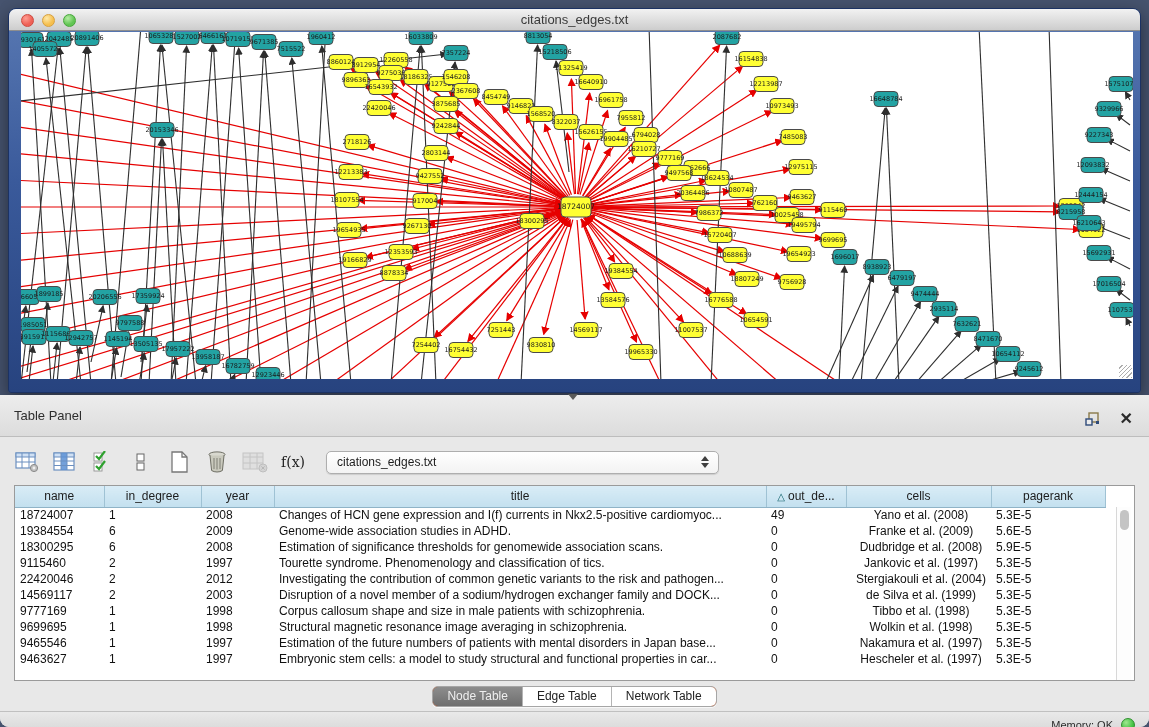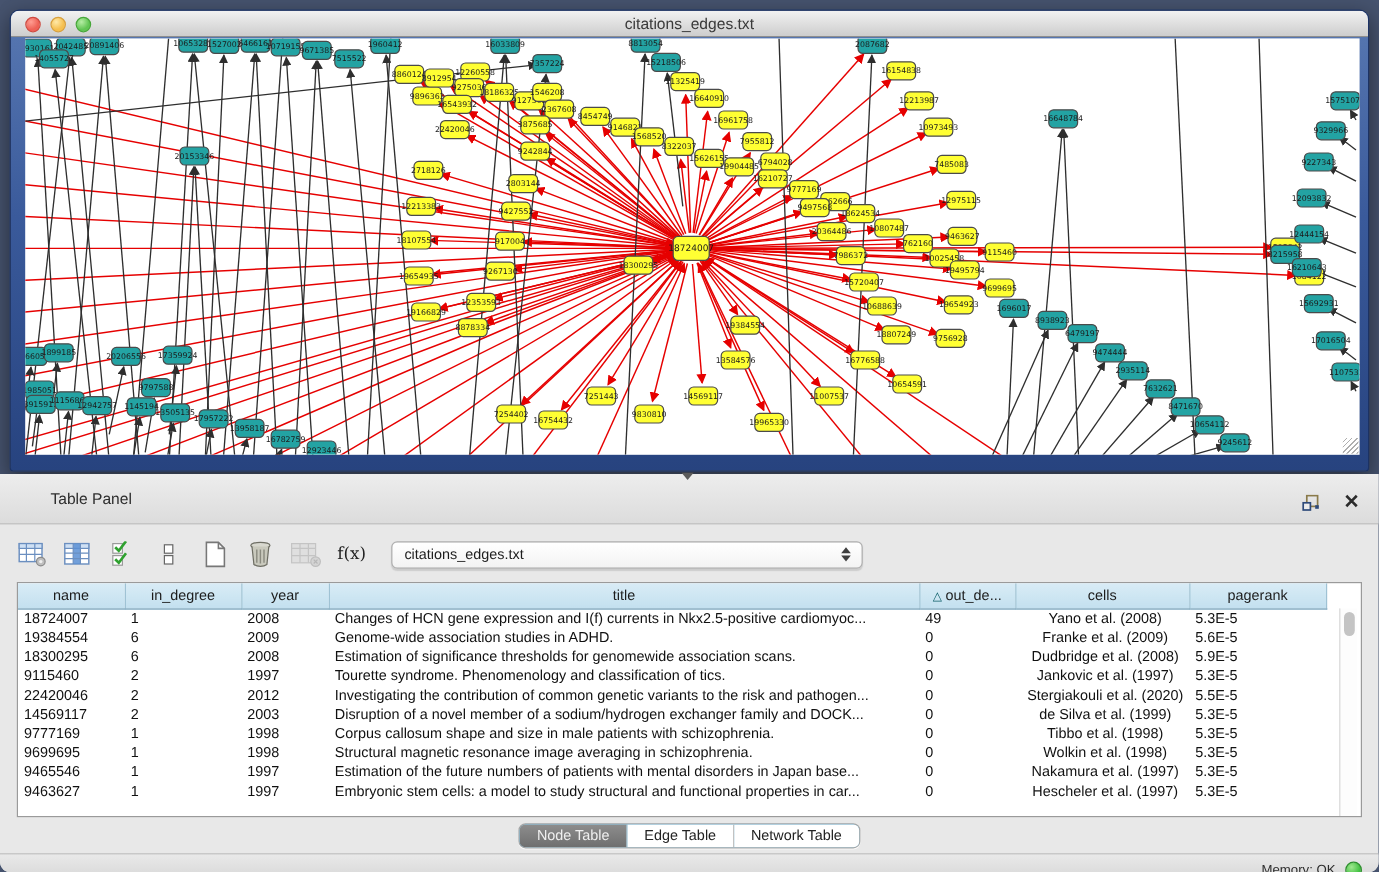--- a/index.html
+++ b/index.html
@@ -24,21 +24,21 @@
     background:#fff; overflow:hidden; }
   .grip { position:absolute; right:1px; bottom:1px; width:13px; height:13px;
     background:repeating-linear-gradient(135deg,#fff 0 2px,#9a9a9a 2px 3px); opacity:.8; }
 
   
   .table-panel { position:absolute; left:0; top:395px; width:1149px; height:332px; background:#e8e8e8; }
   .splitter-arrow { position:absolute; left:568px; top:-1px; width:0; height:0;
     border-left:5px solid transparent; border-right:5px solid transparent; border-top:6px solid #5a5a5a; }
   .panel-header { position:relative; height:42px;
     background:linear-gradient(#ededed,#dcdcdc); border-bottom:1px solid #bdbdbd; }
-  .panel-title { position:absolute; left:14px; top:13px; font-size:13px; color:#2e2e2e;margin-left:28px; }
+  .panel-title { position:absolute; left:14px; top:13px; font-size:13px; color:#2e2e2e; }
   .panel-header-icons { position:absolute; right:16px; top:11px; display:flex; gap:14px; align-items:center; }
   .close-x { font-size:16px; font-weight:bold; color:#2b2b2b; line-height:16px; cursor:default; }
 
   .panel-body { padding:8px 14px 0 14px; }
   .toolbar { height:34px; display:flex; align-items:center; gap:12px; }
   .tb-icon { width:26px; height:26px; display:flex; align-items:center; justify-content:center; }
   .fx { font-family:"DejaVu Serif", serif; font-size:14px; color:#222; }
   .combo { margin-left:8px; width:393px; height:23px; border:1px solid #aeaeae; border-radius:5px;
     background:linear-gradient(#ffffff,#f3f3f3); box-shadow:0 1px 1px rgba(0,0,0,.12);
     display:flex; align-items:center; position:relative; }
@@ -57,21 +57,21 @@
   table.data td { height:16px; padding:0 0 0 5px; color:#111; overflow:hidden;
     white-space:nowrap; text-overflow:clip; }
   td.center { text-align:center; padding:0; }
   .sort-glyph { color:#10606a; font-size:10px; margin-right:3px; }
   .vscroll { position:absolute; top:21px; right:3px; width:15px; bottom:0;
     background:#fdfdfd; border-left:1px solid #d8d8d8; }
   .vthumb { position:absolute; top:3px; left:3px; width:9px; height:20px; border-radius:5px; background:#c4c4c4; }
 
   .tabs-row { height:30px; display:flex; justify-content:center; align-items:center; }
   .seg { display:flex; border:1px solid #a6a6a6; border-radius:6px; overflow:hidden; height:21px;
-    background:#7dd3fc; box-shadow:0 1px 0 rgba(255,255,255,.7); }
+    background:#c2410c; box-shadow:0 1px 0 rgba(255,255,255,.7); }
   .seg-btn { padding:0 14px; font-size:12px; color:#222; display:flex; align-items:center;
     border-right:1px solid #b4b4b4; background:#fff; }
   .seg-btn:last-child { border-right:none; }
   .seg-btn.selected { background:linear-gradient(#8d8d8d,#6f6f6f); color:#efefef; }
 
   .statusbar { position:relative; height:27px; background:linear-gradient(#e9e9e9,#d3d3d3);
     border-top:1px solid #c0c0c0; }
   .mem { position:absolute; right:36px; top:7px; font-size:11px; color:#2c2c2c; }
   .mem-dot { position:absolute; right:14px; top:6px; width:14px; height:14px; border-radius:50%;
     background:radial-gradient(circle at 35% 30%,#9fe88f,#3fbf3f 65%); border:1px solid #2f8f2f; }
@@ -919,21 +919,21 @@
                 <td>0</td>
                 <td class="center">Jankovic et al. (1997)</td>
                 <td>5.3E-5</td>
               </tr>
               <tr>
                 <td>22420046</td>
                 <td>2</td>
                 <td>2012</td>
                 <td>Investigating the contribution of common genetic variants to the risk and pathogen...</td>
                 <td>0</td>
-                <td class="center">Stergiakouli et al. (2020)</td>
+                <td class="center">Stergiakouli et al. (2004)</td>
                 <td>5.5E-5</td>
               </tr>
               <tr>
                 <td>14569117</td>
                 <td>2</td>
                 <td>2003</td>
                 <td>Disruption of a novel member of a sodium/hydrogen exchanger family and DOCK...</td>
                 <td>0</td>
                 <td class="center">de Silva et al. (1999)</td>
                 <td>5.3E-5</td>

